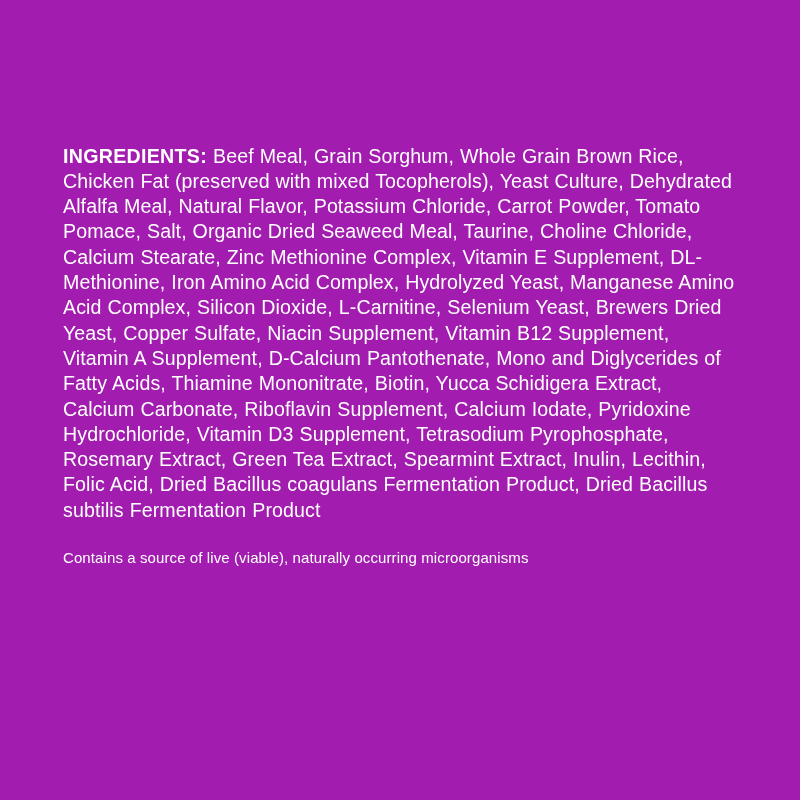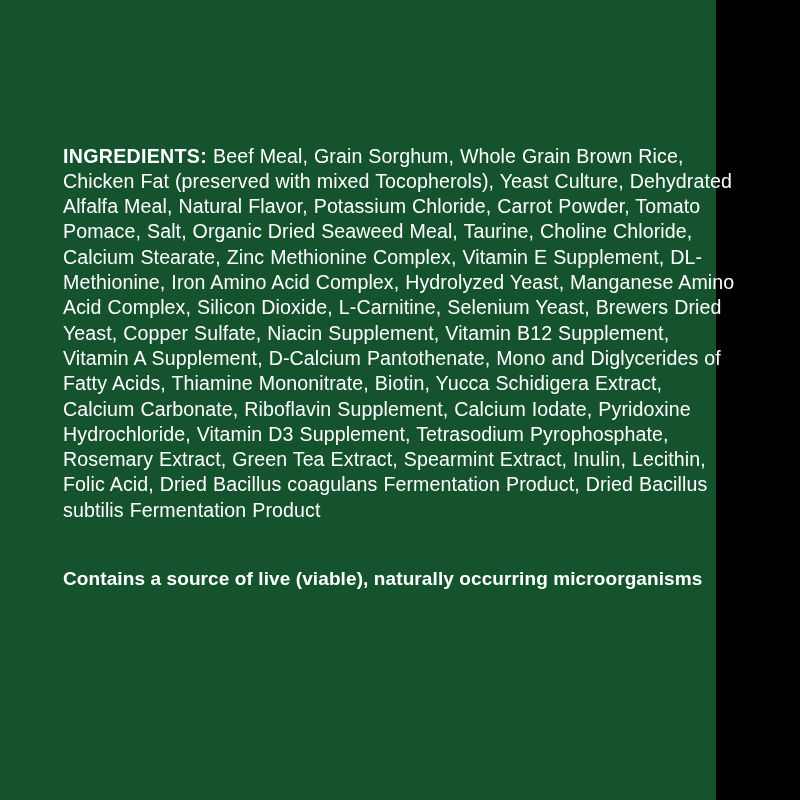--- a/index.html
+++ b/index.html
@@ -8,23 +8,23 @@
   }
   body {
     width: 800px;
     height: 800px;
     background: #000000;
     font-family: "Liberation Sans", sans-serif;
     overflow: hidden;
   }
   .page {
     position: relative;
-    width: 716px;
+    width: 800px;
     height: 800px;
-    background: #14532d;
+    background: #a21caf;
     box-sizing: border-box;
   }
   .panel {
     position: absolute;
     left: 63px;
     top: 124px;
     width: 672px;
   }
   .ingredients-block {
     color: #ffffff;
@@ -33,26 +33,26 @@
     letter-spacing: 0.1px;
     word-spacing: 0.4px;
     text-align: left;
     font-weight: 400;
   }
   .ingredients-label {
     font-weight: 700;
     letter-spacing: 0.3px;
   }
   .note-block {
-    margin-top: 44px;
+    margin-top: 23px;
     color: #ffffff;
-    font-size: 19px;
+    font-size: 15px;
     line-height: 24px;
     letter-spacing: 0.1px;
-    font-weight: 700;
+    font-weight: 400;
   }
 </style>
 </head>
 <body>
 
 <div class="page">
   <div class="panel">
 
     <p class="ingredients-block"><span class="ingredients-label">INGREDIENTS:</span><span> Beef Meal, Grain Sorghum, Whole Grain Brown Rice, Chicken Fat (preserved with mixed Tocopherols), Yeast Culture, Dehydrated Alfalfa Meal, Natural Flavor, Potassium Chloride, Carrot Powder, Tomato Pomace, Salt, Organic Dried Seaweed Meal, Taurine, Choline Chloride, Calcium Stearate, Zinc Methionine Complex, Vitamin E Supplement, DL-Methionine, Iron Amino Acid Complex, Hydrolyzed Yeast, Manganese Amino Acid Complex, Silicon Dioxide, L-Carnitine, Selenium Yeast, Brewers Dried Yeast, Copper Sulfate, Niacin Supplement, Vitamin B12 Supplement, Vitamin A Supplement, D-Calcium Pantothenate, Mono and Diglycerides of Fatty Acids, Thiamine Mononitrate, Biotin, Yucca Schidigera Extract, Calcium Carbonate, Riboflavin Supplement, Calcium Iodate, Pyridoxine Hydrochloride, Vitamin D3 Supplement, Tetrasodium Pyrophosphate, Rosemary Extract, Green Tea Extract, Spearmint Extract, Inulin, Lecithin, Folic Acid, Dried Bacillus coagulans Fermentation Product, Dried Bacillus subtilis Fermentation Product</span></p>
 

